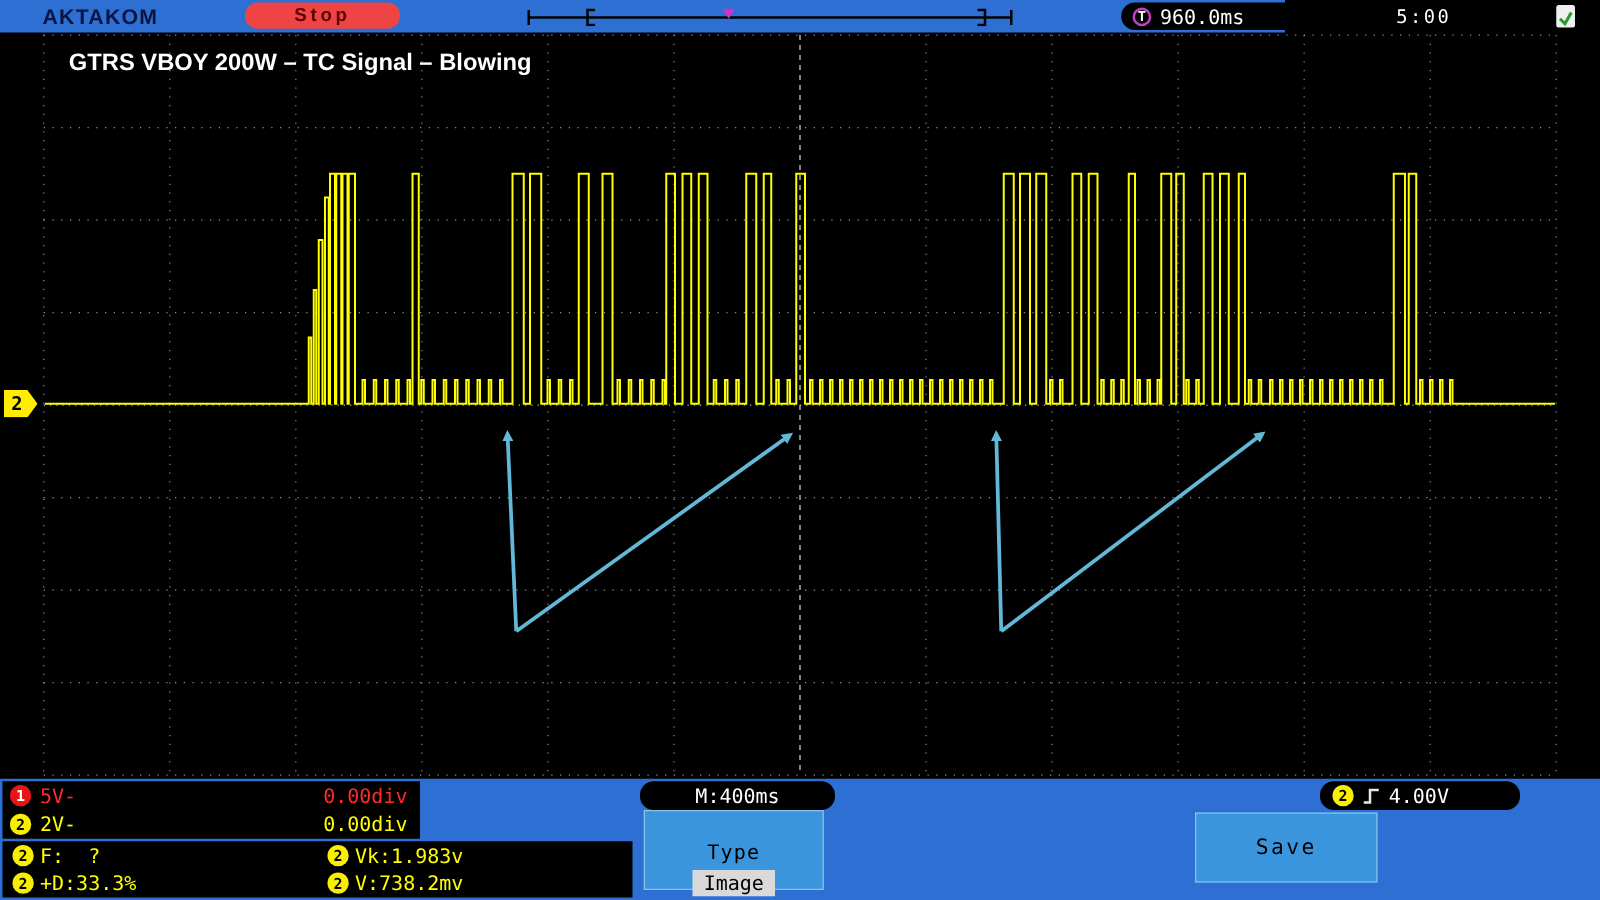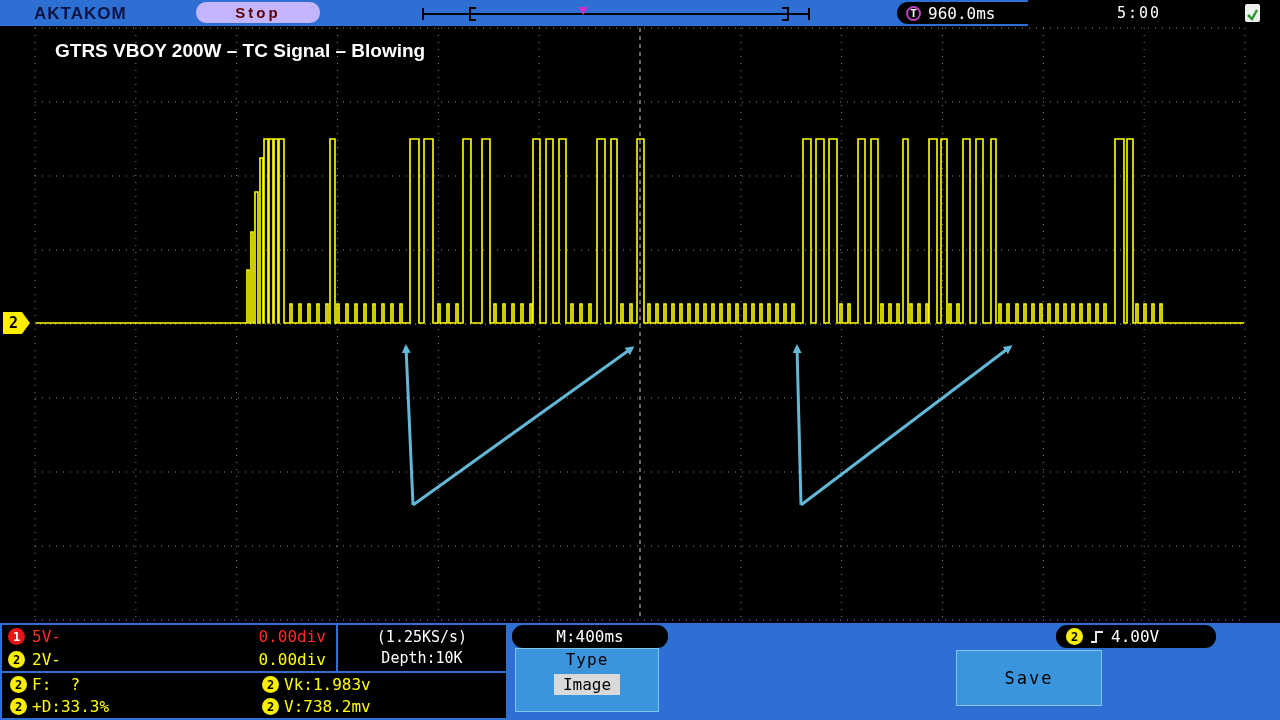--- a/index.html
+++ b/index.html
@@ -4,21 +4,21 @@
 <style>
   html,body{margin:0;padding:0;width:1280px;height:720px;background:#000;overflow:hidden;
     font-family:"Liberation Sans",sans-serif;}
   .mono{font-family:"DejaVu Sans Mono","Liberation Mono",monospace;}
   .pre{white-space:pre;}
 
   
   #topbar{position:absolute;left:0;top:0;width:1028px;height:26px;background:#2d6fd3;z-index:3;}
   #brand{position:absolute;left:34px;top:4px;font-size:17px;font-weight:bold;color:#0c1440;letter-spacing:1px;}
   #stop-pill{position:absolute;left:196px;top:2px;width:124px;height:21px;border-radius:10px;
-    background:#c4b5fd;color:#5c0202;font-weight:bold;font-size:15px;letter-spacing:3px;
+    background:#ef4444;color:#5c0202;font-weight:bold;font-size:15px;letter-spacing:3px;
     text-align:center;line-height:21px;}
   #membar{position:absolute;left:420px;top:5px;}
   #trig-time-box{position:absolute;left:897px;top:2px;width:170px;height:22px;border-radius:11px;
     background:#000;display:flex;align-items:center;gap:7px;padding-left:9px;box-sizing:border-box;}
   .t-icon{width:15px;height:15px;border-radius:50%;border:2px solid #c040c0;color:#fff;
     font-size:11px;font-weight:bold;display:flex;align-items:center;justify-content:center;box-sizing:border-box;}
   #trig-time-box .val{color:#fff;font-size:16px;}
   #clock-box{position:absolute;left:1093px;top:2px;width:92px;height:22px;border-radius:11px;background:#000;
     color:#fff;font-size:15px;letter-spacing:2px;text-align:center;line-height:22px;}
   #storage-icon{position:absolute;left:1243px;top:3px;}
@@ -49,21 +49,21 @@
   #m-box{left:512px;top:2px;width:156px;height:23px;border-radius:11px;background:#000;color:#fff;
     font-size:16px;text-align:center;line-height:23px;}
   #trig-level-box{left:1056px;top:2px;width:160px;height:23px;border-radius:11px;background:#000;
     display:flex;align-items:center;gap:7px;padding-left:10px;}
   #trig-level-box .val{color:#fff;font-size:16px;}
   #meas-box{left:2px;top:50px;width:504px;height:45px;background:#000;display:flex;}
   .meas-col{width:252px;display:flex;flex-direction:column;justify-content:center;gap:1px;padding-left:8px;box-sizing:border-box;}
   .meas-row{height:21px;display:flex;align-items:center;gap:5px;font-size:16px;}
   #type-btn{left:515px;top:25px;width:144px;height:64px;background:#3b95dc;border:1px solid #85c3ea;
     display:flex;flex-direction:column;align-items:center;cursor:pointer;}
-  #type-btn .lbl{color:#000;font-size:16px;margin-top:1px;letter-spacing:1px;text-align:right;}
+  #type-btn .lbl{color:#000;font-size:16px;margin-top:23px;letter-spacing:1px;text-align:right;}
   #type-btn .val{color:#000;font-size:16px;background:#d9d9d9;padding:1px 9px;margin-top:5px;}
   #save-btn{left:956px;top:27px;width:146px;height:56px;background:#3b95dc;border:1px solid #85c3ea;
     color:#000;font-size:17px;letter-spacing:2px;display:flex;align-items:center;justify-content:center;cursor:pointer;}
 </style>
 </head>
 <body>
 
 <div id="scope-bg"></div>
 
 <svg id="scope-layer" width="1280" height="720">
@@ -138,24 +138,20 @@
       <span class="red-t">5V-</span>
       <span class="red-t push-r">0.00div</span>
     </div>
     <div class="ch-row">
       <span class="badge yel">2</span>
       <span class="yel-t">2V-</span>
       <span class="yel-t push-r">0.00div</span>
     </div>
   </div>
 
-  <div id="rate-box" class="mono">
-    <div>(1.25KS/s)</div>
-    <div>Depth:10K</div>
-  </div>
 
   <div id="m-box" class="mono">M:400ms</div>
 
   <div id="trig-level-box" class="mono">
     <span class="badge yel">2</span>
     <svg width="14" height="16">
       <path d="M1 13 H6 V3 H13" stroke="#e8e8e8" stroke-width="2" fill="none"></path>
     </svg>
     <span class="val">4.00V</span>
   </div>

